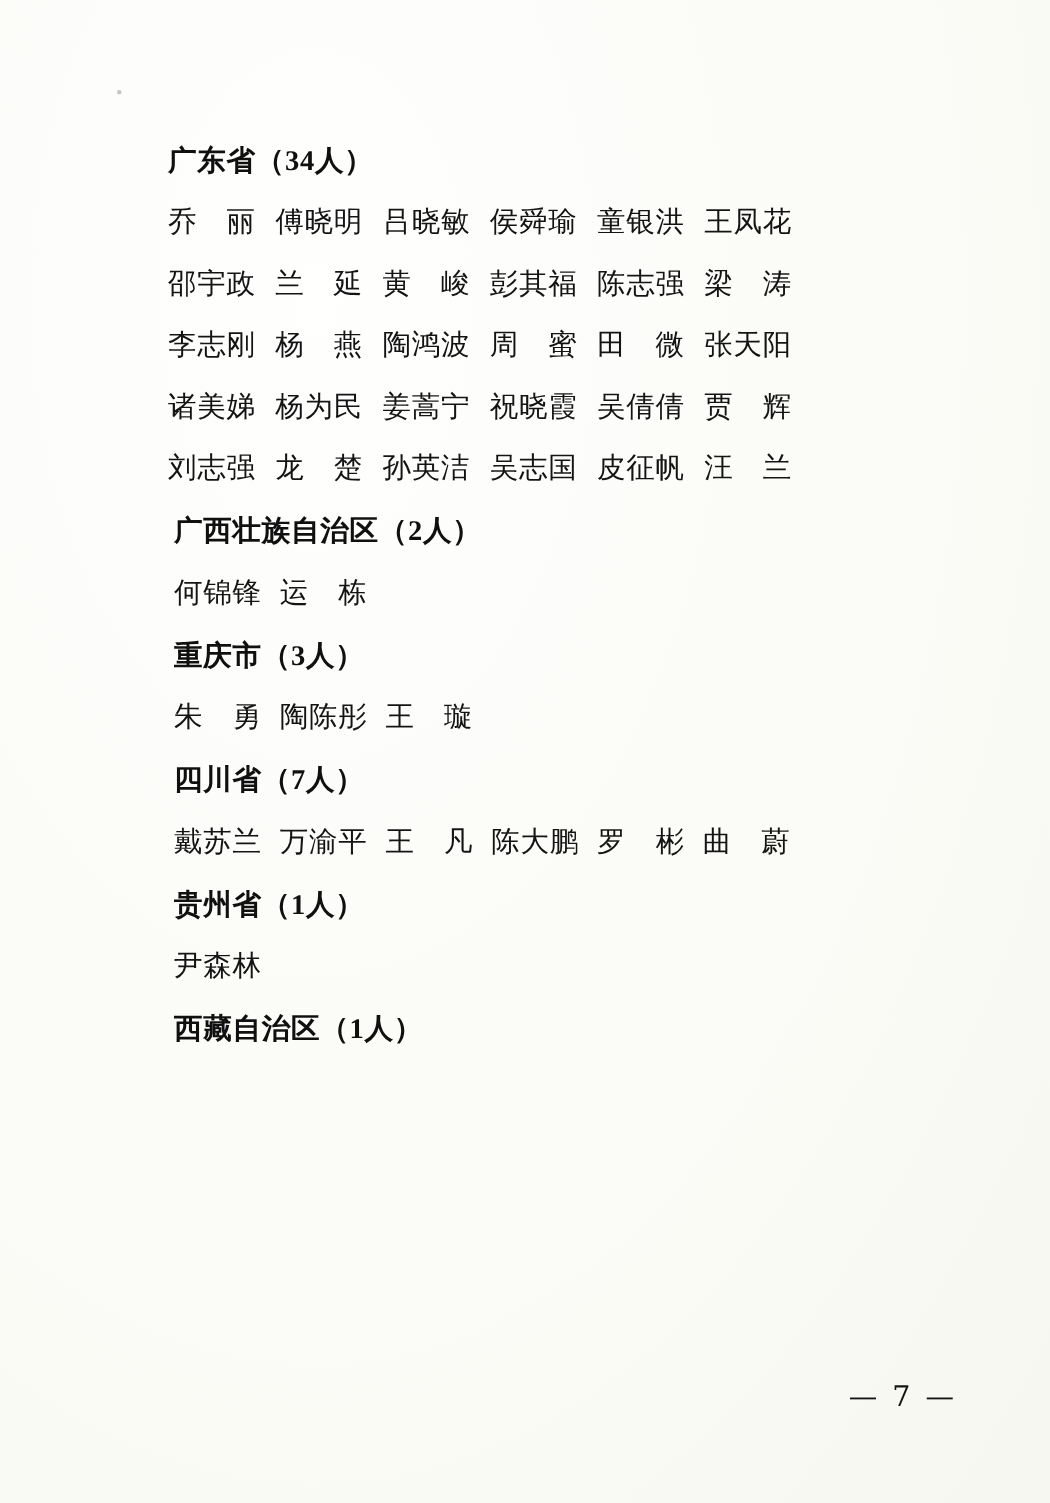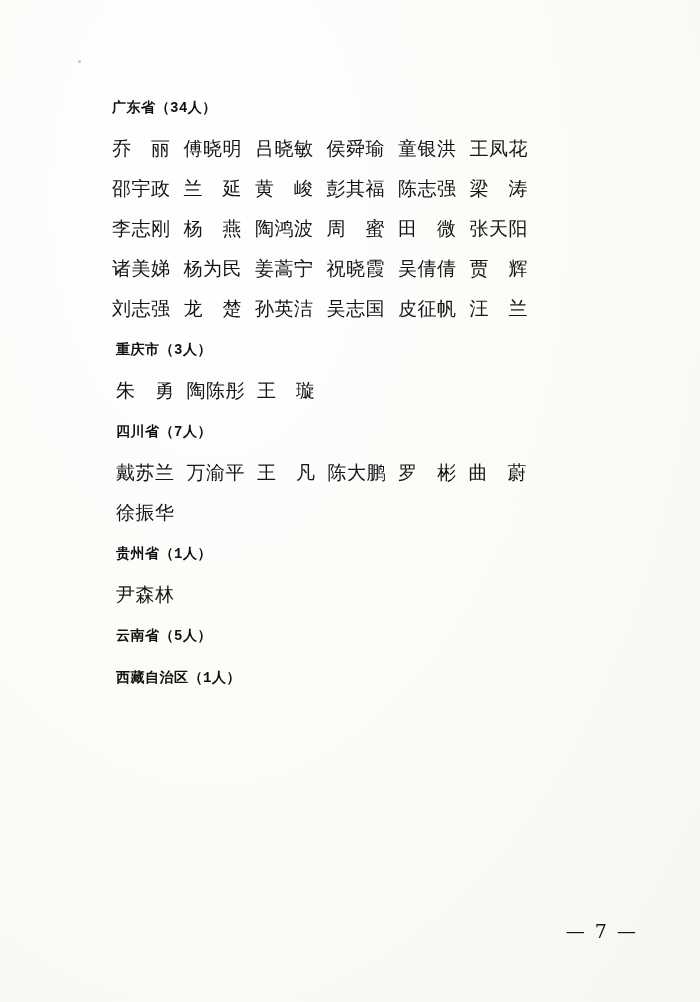--- a/index.html
+++ b/index.html
@@ -37,41 +37,42 @@
     width: 3px;
     height: 3px;
     background: #b9b9b4;
     border-radius: 50%;
     opacity: .8;
   }
   .section {
     margin-bottom: 2px;
   }
   .province {
-    font-family: Liberation Mono, monospace;
+    font-family: Liberation Serif, serif;
     font-weight: bold;
-    font-size: 14px;
+    font-size: 19px;
     line-height: 40px;
     letter-spacing: 0.5px;
     color: #101010;
     white-space: nowrap;
   }
   .province.indent {
     padding-left: 4px;
   }
   .names-row {
     font-size: 19px;
     line-height: 40px;
     color: #141414;
     white-space: nowrap;
     letter-spacing: 0.5px;
   }
   .names-row .nm {
     display: inline-block;
     margin-right: 12px;
+    font-family: Liberation Serif, serif;
   }
   
   .block-34 .names-row .nm {
     margin-right: 13px;
   }
   .sub-indent {
     padding-left: 4px;
   }
   .page-number {
     position: absolute;
@@ -103,48 +104,50 @@
         <span class="nm">李志刚</span><span class="nm">杨　燕</span><span class="nm">陶鸿波</span><span class="nm">周　蜜</span><span class="nm">田　微</span><span class="nm">张天阳</span>
       </div>
       <div class="names-row">
         <span class="nm">诸美娣</span><span class="nm">杨为民</span><span class="nm">姜蒿宁</span><span class="nm">祝晓霞</span><span class="nm">吴倩倩</span><span class="nm">贾　辉</span>
       </div>
       <div class="names-row">
         <span class="nm">刘志强</span><span class="nm">龙　楚</span><span class="nm">孙英洁</span><span class="nm">吴志国</span><span class="nm">皮征帆</span><span class="nm">汪　兰</span>
       </div>
     </div>
 
+    <div class="section">
+      <div class="province indent">广西壮族自治区（2人）</div>
+      <div class="names-row sub-indent">
+        <span class="nm">何锦锋</span><span class="nm">运　栋</span>
+      </div>
+    </div>
 
 
     <div class="section">
       <div class="province indent">重庆市（3人）</div>
       <div class="names-row sub-indent">
         <span class="nm">朱　勇</span><span class="nm">陶陈彤</span><span class="nm">王　璇</span>
       </div>
     </div>
 
     <div class="section">
       <div class="province indent">四川省（7人）</div>
       <div class="names-row sub-indent">
         <span class="nm">戴苏兰</span><span class="nm">万渝平</span><span class="nm">王　凡</span><span class="nm">陈大鹏</span><span class="nm">罗　彬</span><span class="nm">曲　蔚</span>
       </div>
-      <div class="names-row sub-indent">
-        <span class="nm">徐振华</span>
-      </div>
     </div>
 
     <div class="section">
       <div class="province indent">贵州省（1人）</div>
       <div class="names-row sub-indent">
         <span class="nm">尹森林</span>
       </div>
     </div>
 
     <div class="section">
-      <div class="province indent">云南省（5人）</div>
     </div>
 
     <div class="section">
       <div class="province indent">西藏自治区（1人）</div>
     </div>
   </div>
 
   <div class="page-number">— 7 —</div>
 </div>
 

